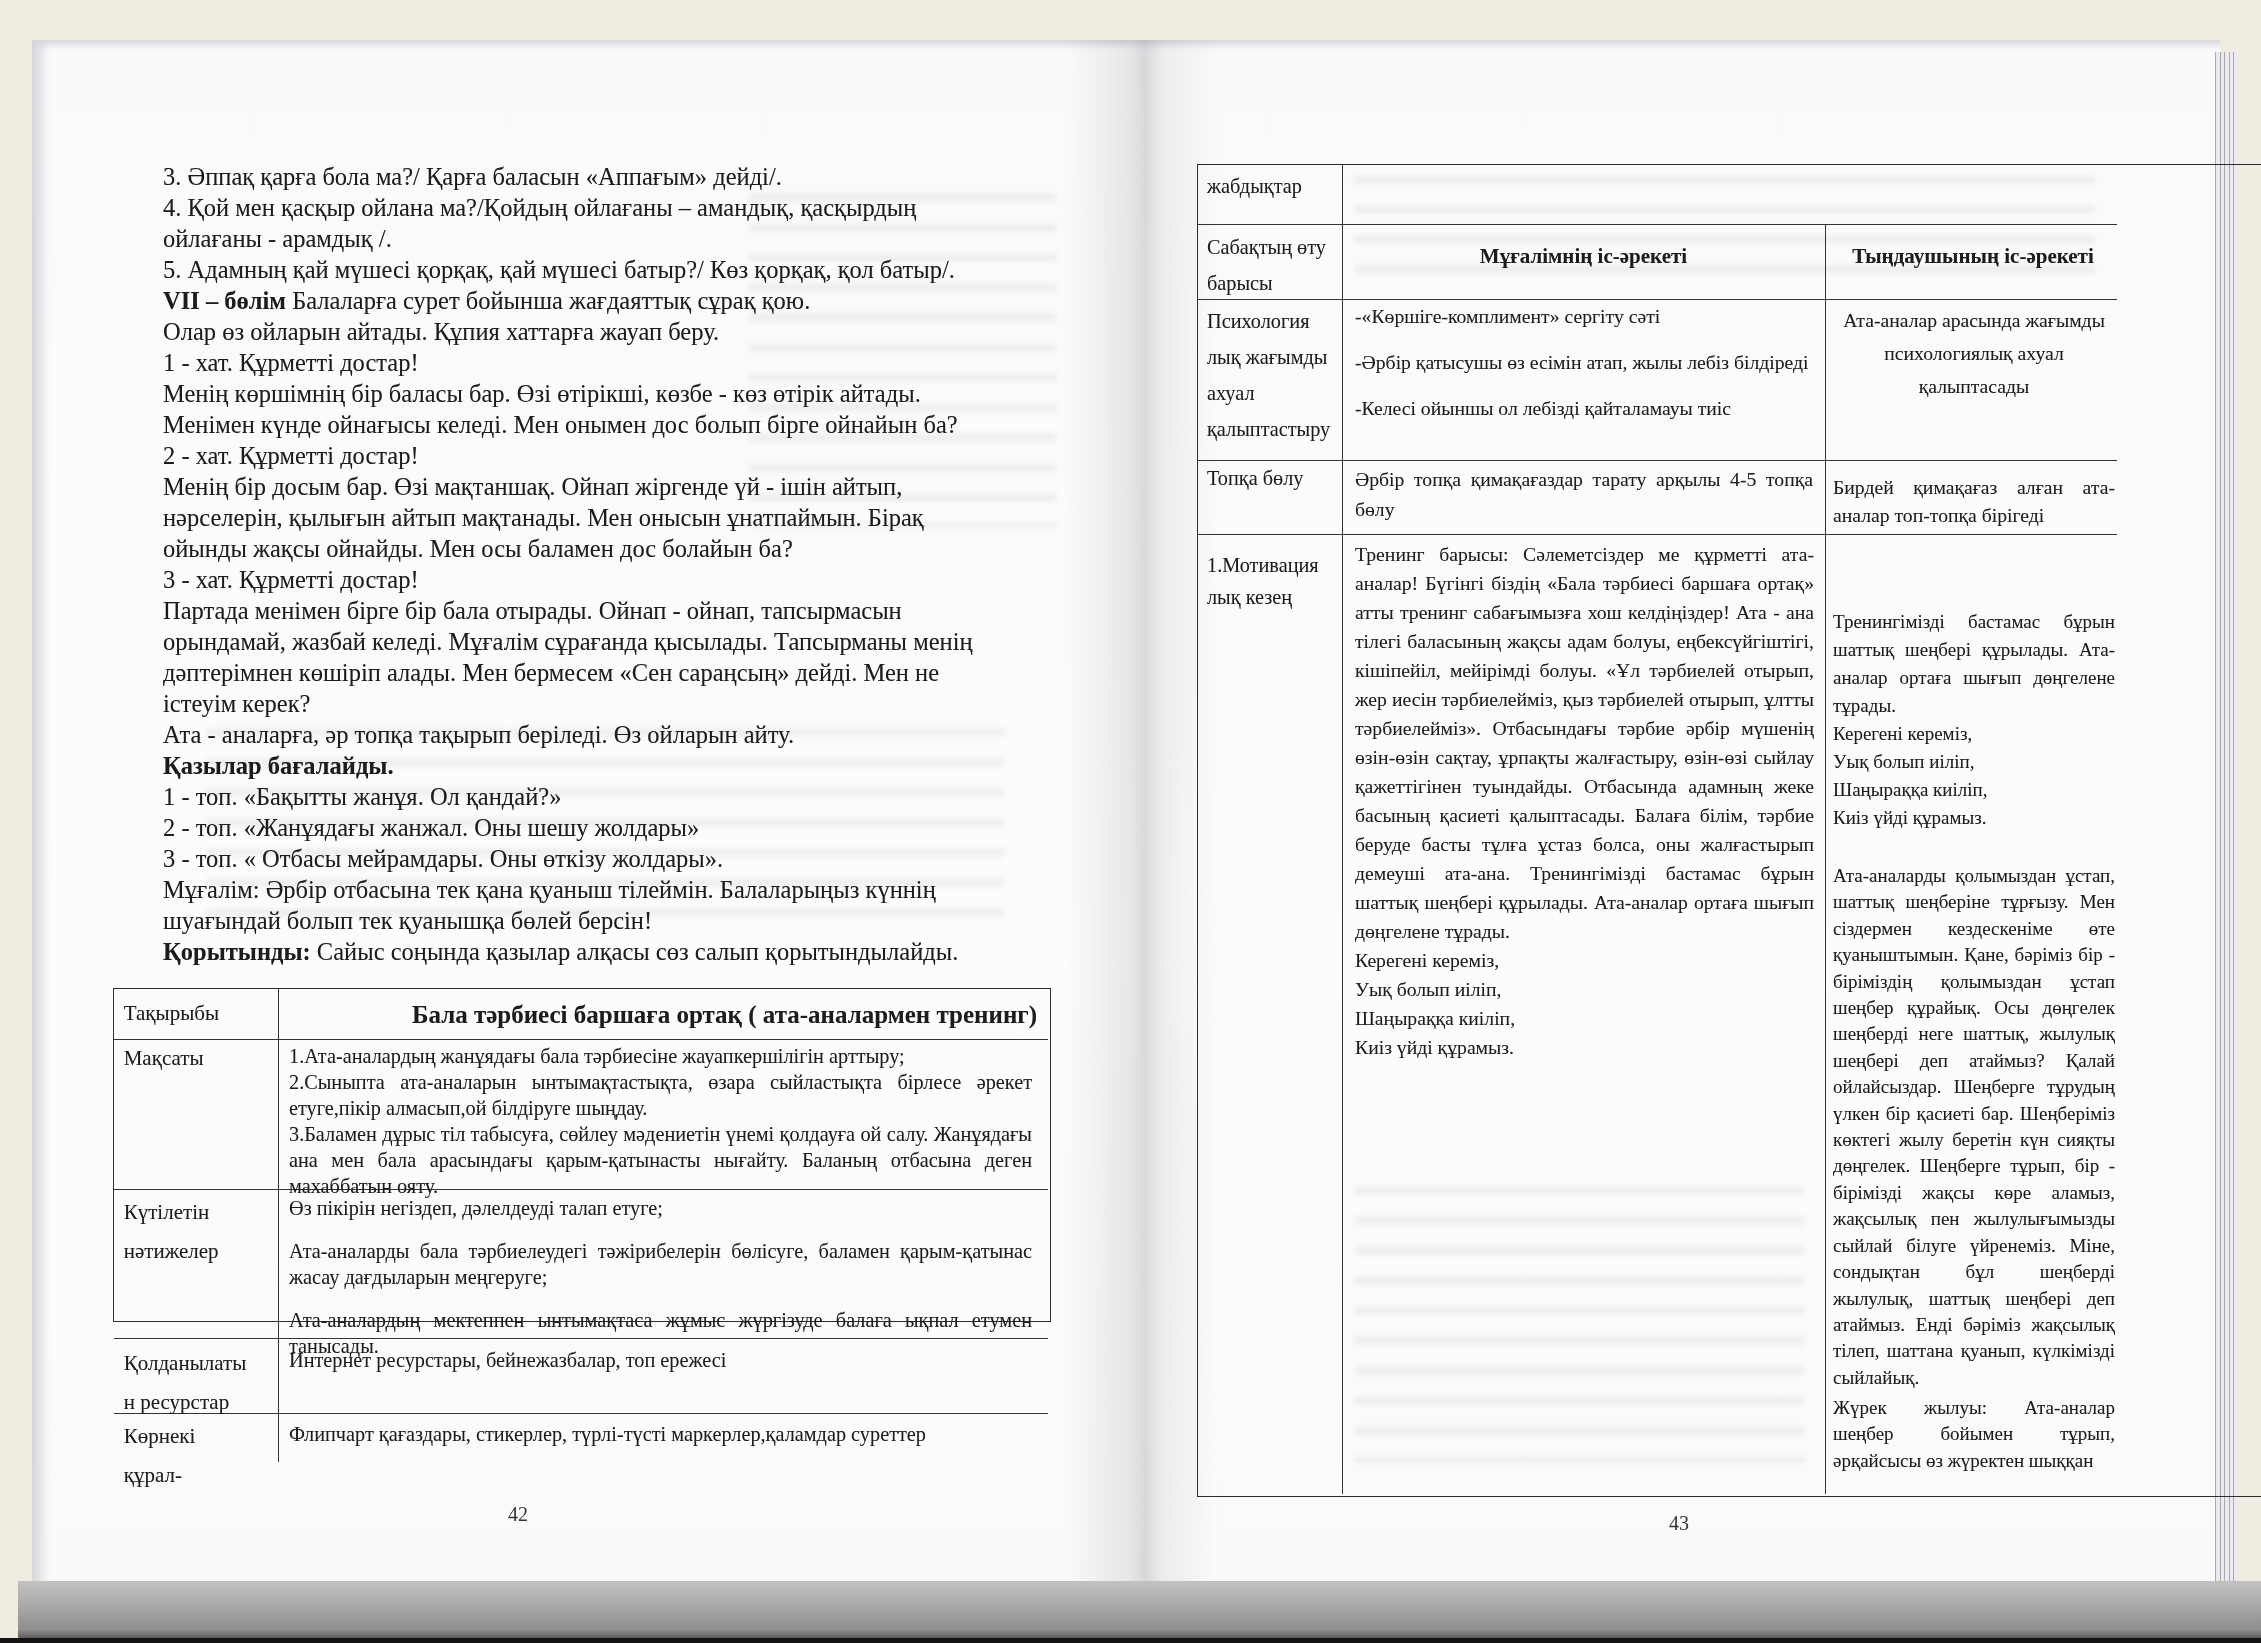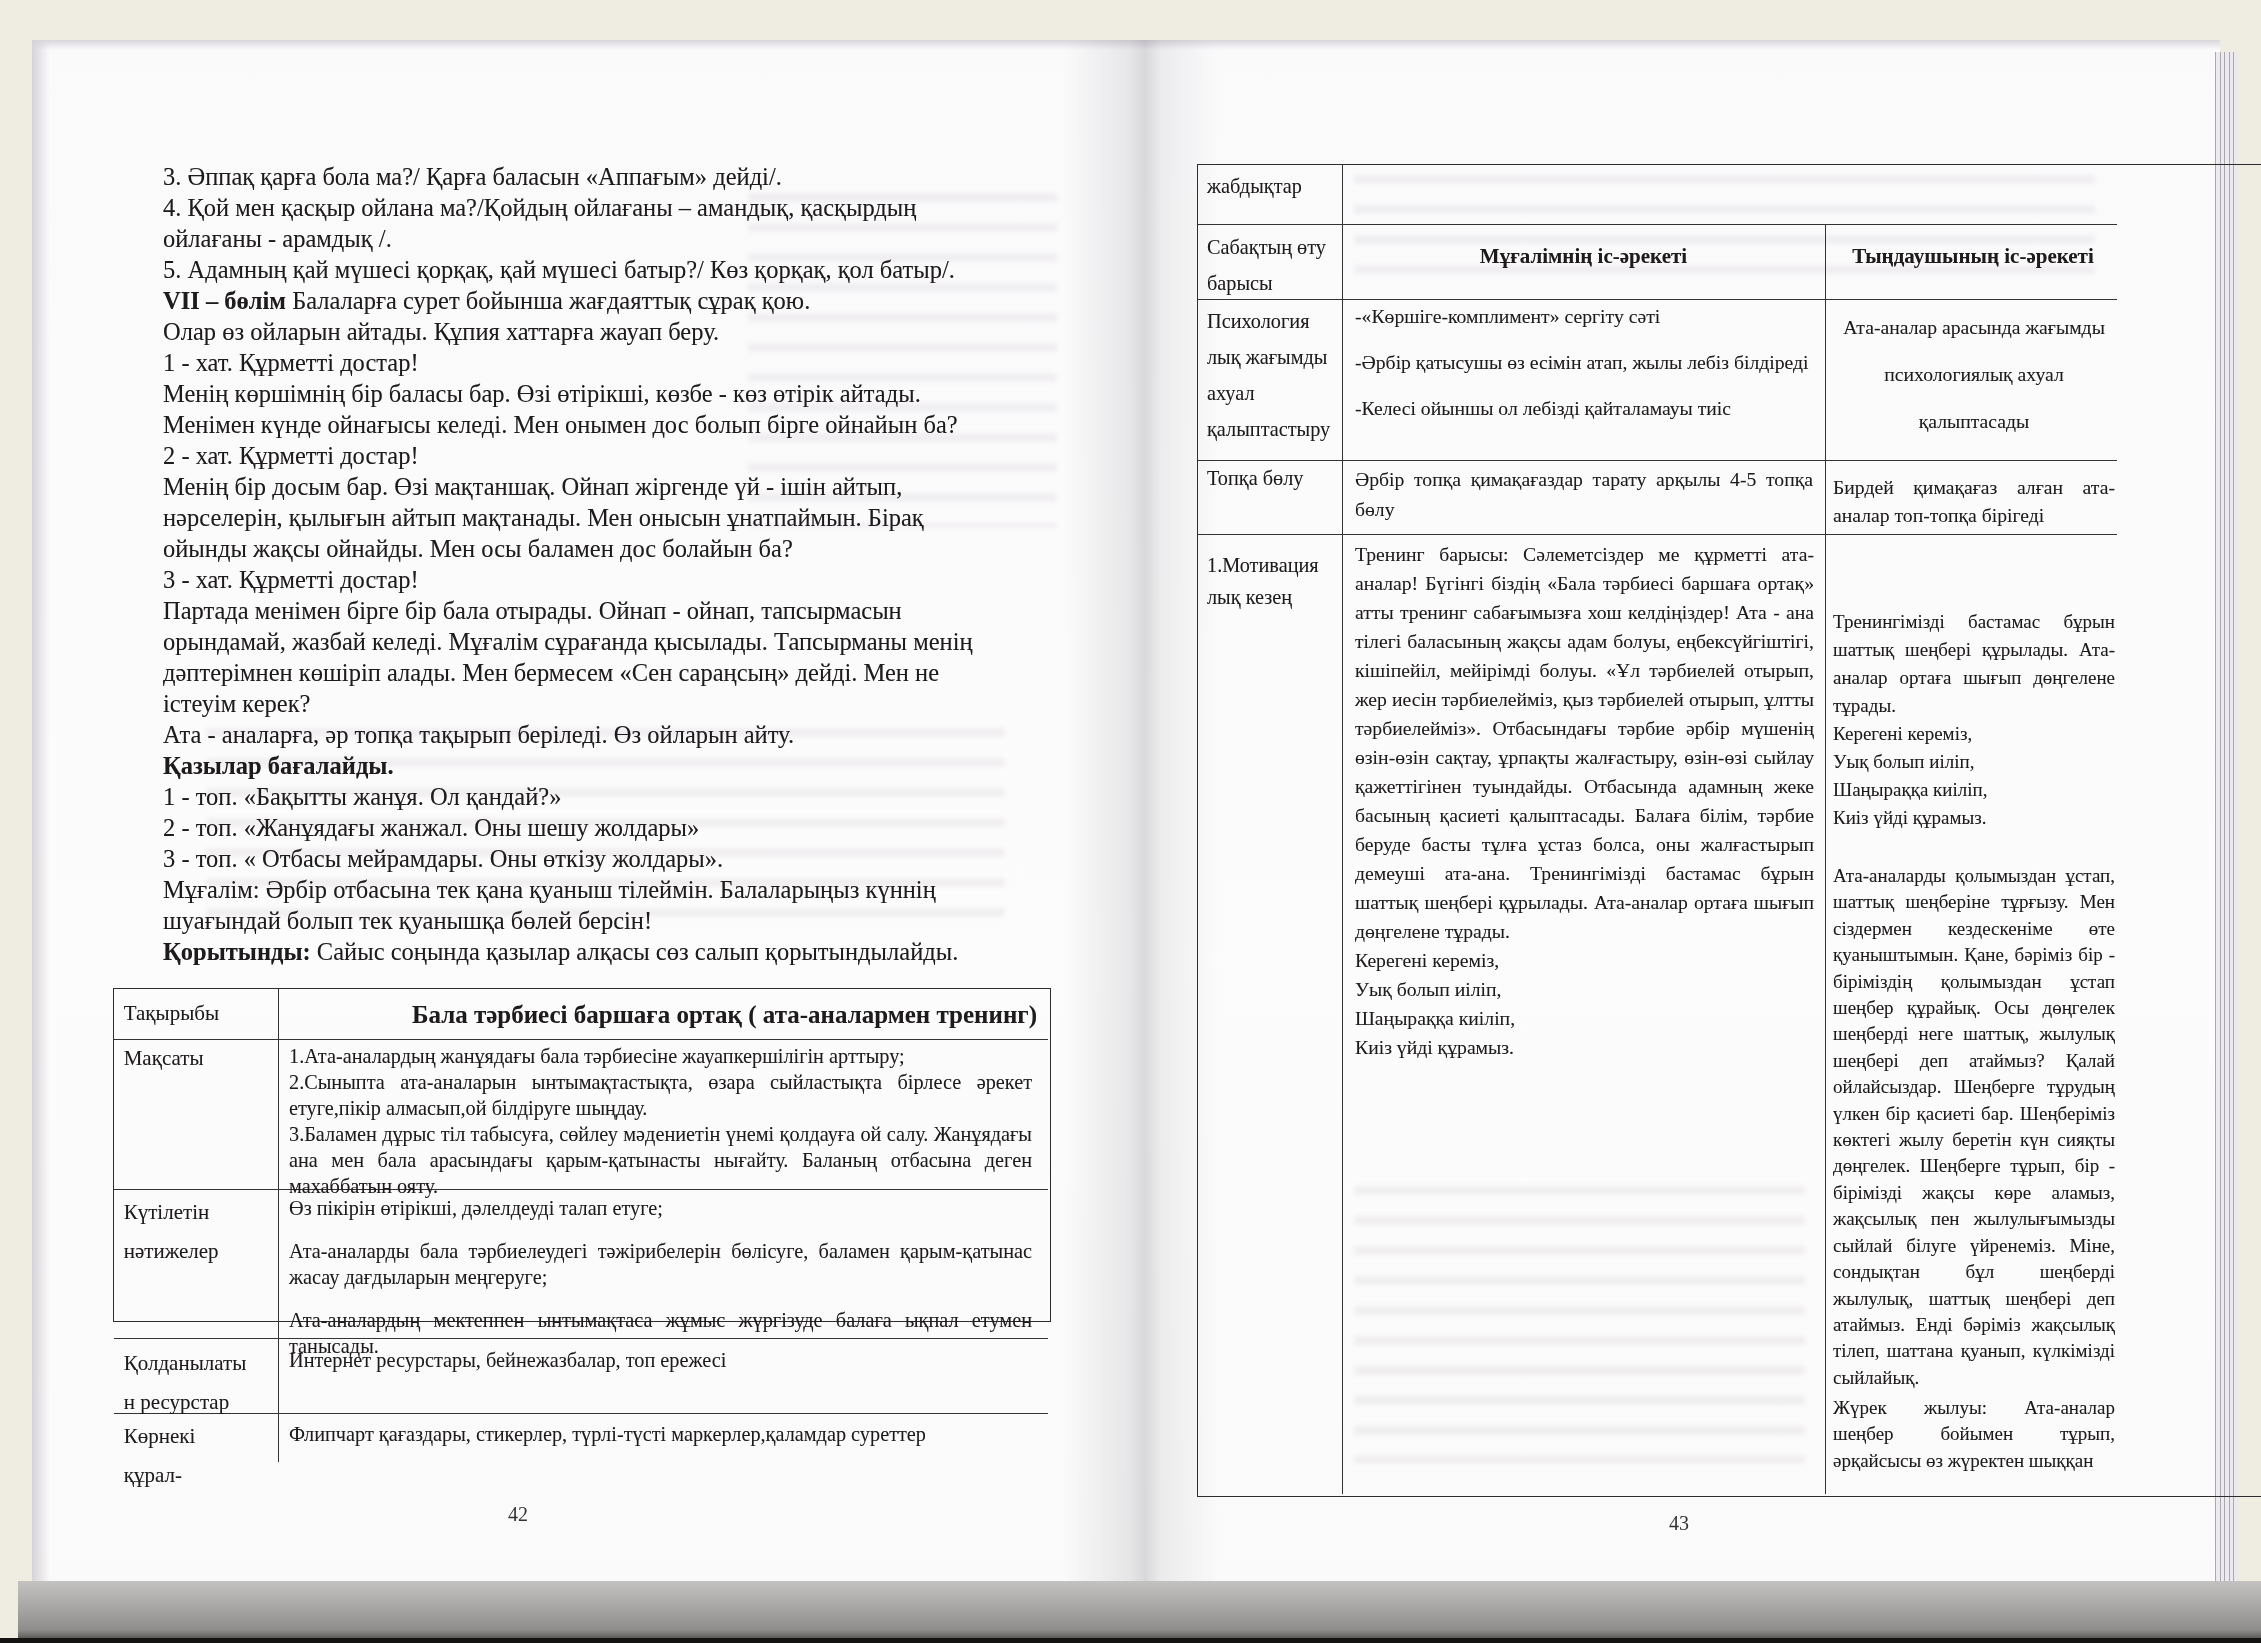--- a/index.html
+++ b/index.html
@@ -145,21 +145,21 @@
       <p>1.Ата-аналардың жанұядағы бала тәрбиесіне жауапкершілігін арттыру;</p>
       <p>2.Сыныпта ата-аналарын ынтымақтастықта, өзара сыйластықта бірлесе әрекет етуге,пікір алмасып,ой білдіруге шыңдау.</p>
       <p>3.Баламен дұрыс тіл табысуға, сөйлеу мәдениетін үнемі қолдауға ой салу. Жанұядағы ана мен бала арасындағы қарым-қатынасты нығайту. Баланың отбасына деген махаббатын ояту.</p>
     </div>
 
     <div class="cell lt-label" style="top:204px;">
       <div class="ll">Күтілетін</div>
       <div class="ll">нәтижелер</div>
     </div>
     <div class="cell lt-content sp" style="top:206px;">
-      <p>Өз пікірін өтірікші, дәлелдеуді талап етуге;</p>
+      <p>Өз пікірін негіздеп, дәлелдеуді талап етуге;</p>
       <p>Ата-аналарды бала тәрбиелеудегі тәжірибелерін бөлісуге, баламен қарым-қатынас жасау дағдыларын меңгеруге;</p>
       <p>Ата-аналардың мектеппен ынтымақтаса жұмыс жүргізуде балаға ықпал етумен танысады.</p>
     </div>
 
     <div class="cell lt-label" style="top:355px;">
       <div class="ll">Қолданылаты</div>
       <div class="ll">н ресурстар</div>
     </div>
     <div class="cell lt-content" style="top:358px;">
       <p>Интернет ресурстары, бейнежазбалар, топ ережесі</p>
@@ -195,21 +195,21 @@
       <div class="ll">Психология</div>
       <div class="ll">лық  жағымды</div>
       <div class="ll">ахуал</div>
       <div class="ll">қалыптастыру</div>
     </div>
     <div class="cell rt-body" style="left:157px;top:137px;width:458px;">
       <p style="margin-bottom:18px;">-«Көршіге-комплимент» сергіту сәті</p>
       <p style="margin-bottom:18px;">-Әрбір қатысушы өз есімін атап, жылы лебіз білдіреді</p>
       <p>-Келесі ойыншы ол лебізді қайталамауы тиіс</p>
     </div>
-    <div class="cell rt-body centered" style="left:635px;top:139px;width:282px;line-height:47px;">Ата-аналар арасында жағымды психологиялық ахуал қалыптасады</div>
+    <div class="cell rt-body centered" style="left:635px;top:139px;width:282px;line-height:33px;">Ата-аналар арасында жағымды психологиялық ахуал қалыптасады</div>
 
     <div class="cell rt-label" style="top:302px;">Топқа бөлу</div>
     <div class="cell rt-body" style="left:157px;top:299px;width:458px;">
       <p style="line-height:30px;">Әрбір топқа қимақағаздар тарату арқылы 4-5 топқа бөлу</p>
     </div>
     <div class="cell rt-body" style="left:635px;top:308px;width:282px;">
       <p>Бирдей қимақағаз алған ата-аналар топ-топқа бірігеді</p>
     </div>
 
     <div class="cell rt-label" style="top:384px;">

